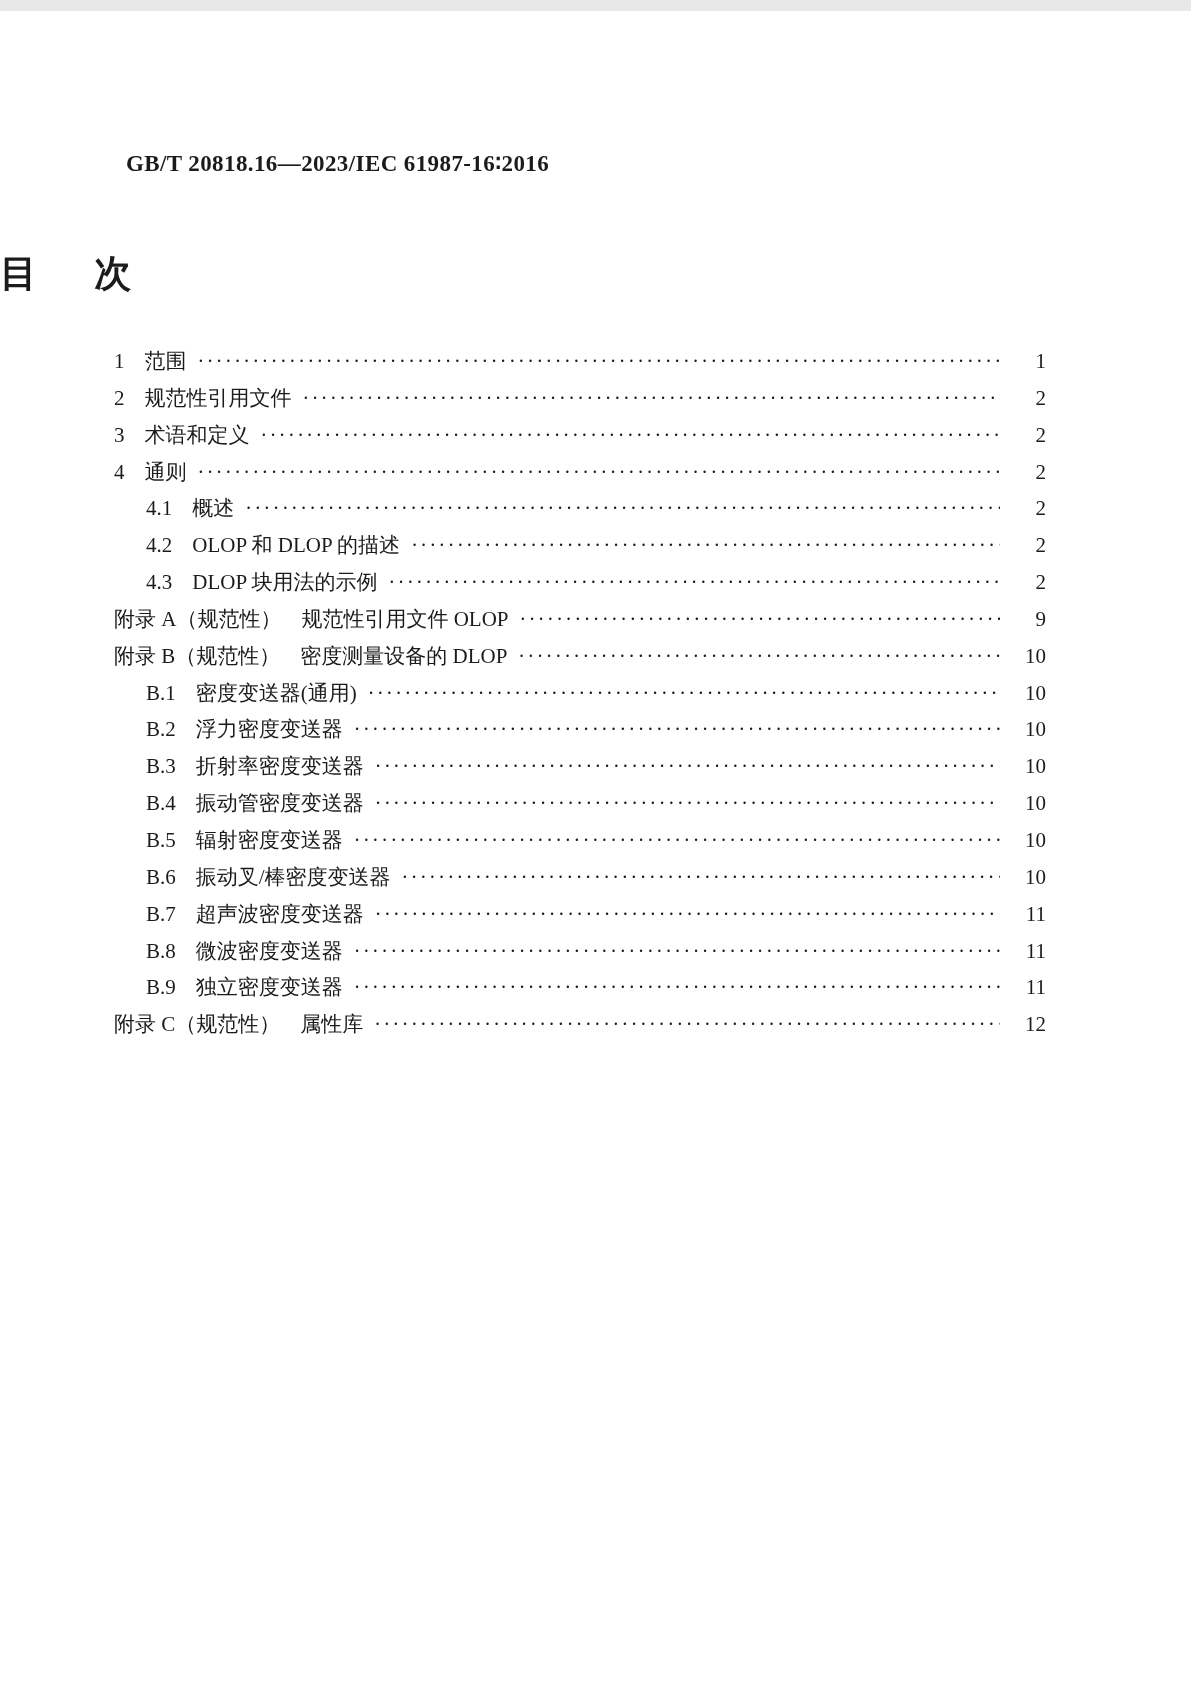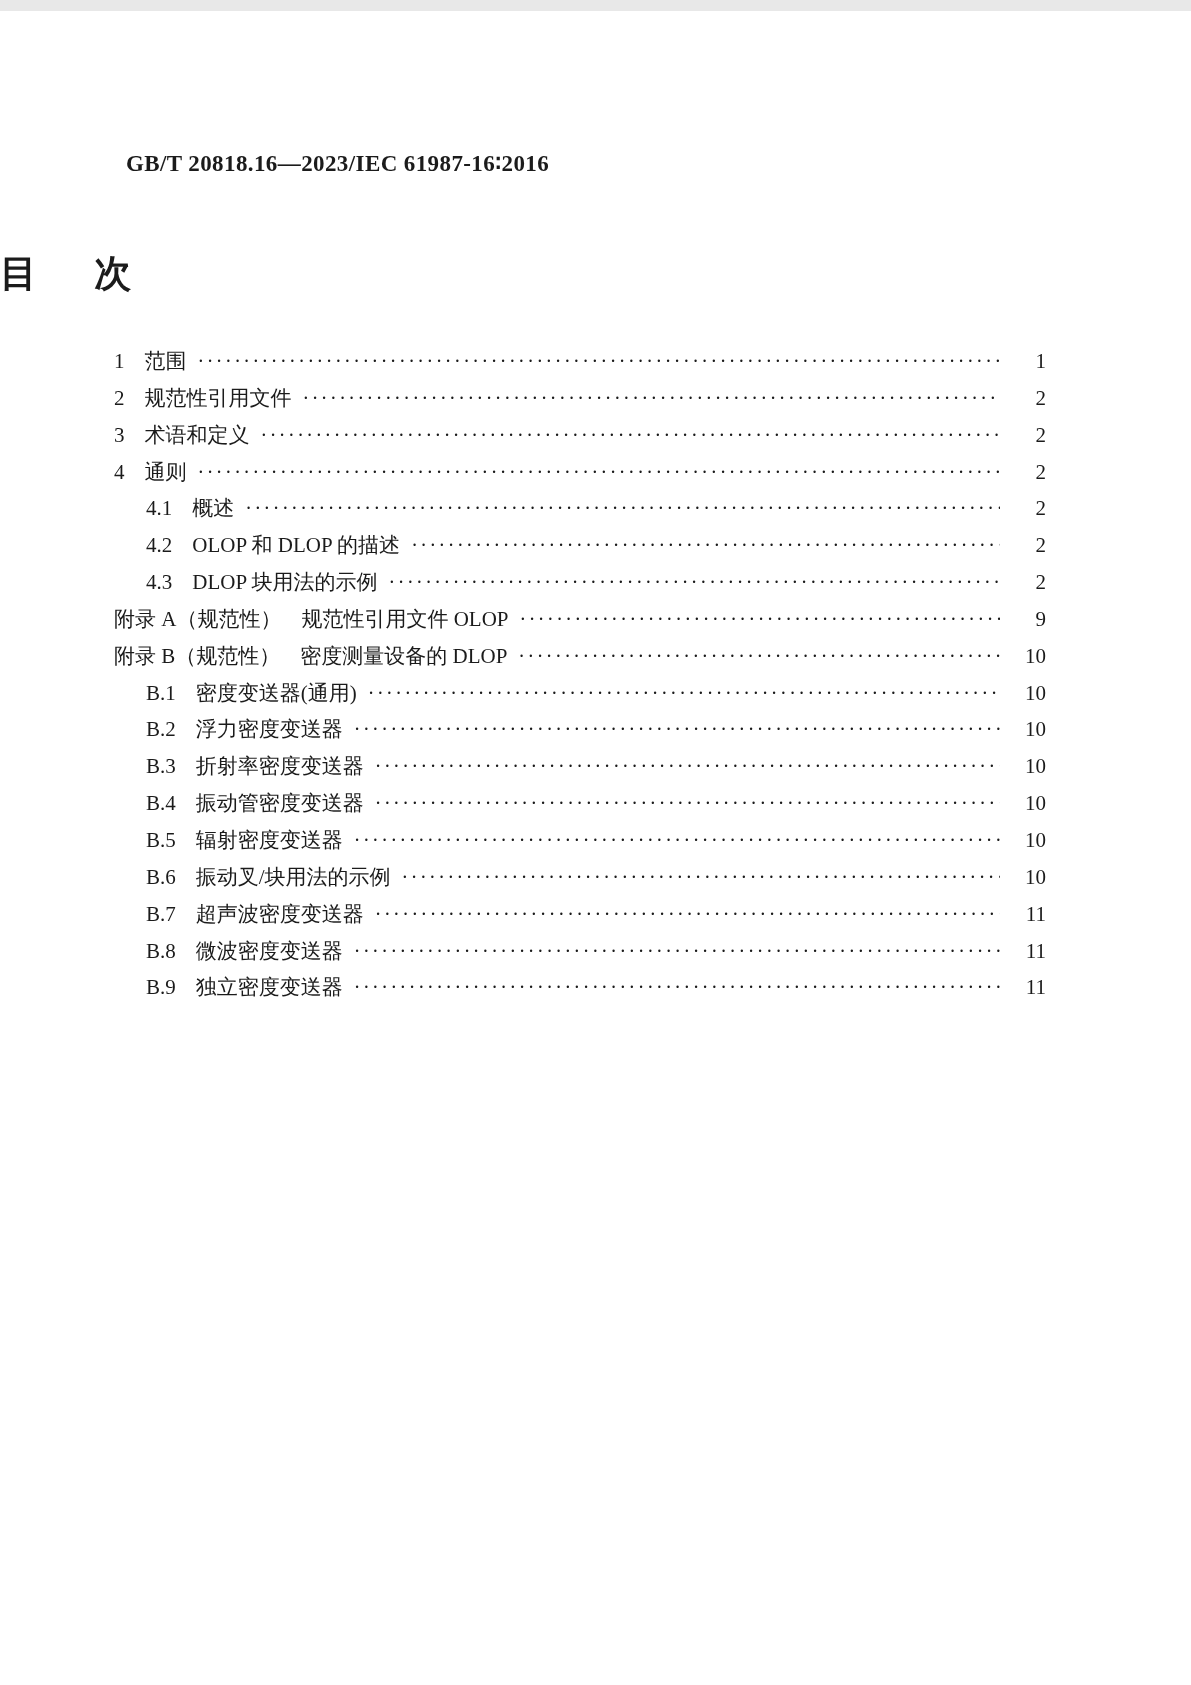--- a/index.html
+++ b/index.html
@@ -179,21 +179,21 @@
     <span class="toc-page">10</span>
   </div>
       <div class="toc-row indented">
     <span class="toc-num">B.5</span>
     <span class="toc-text">辐射密度变送器</span>
     <span class="toc-dots"></span>
     <span class="toc-page">10</span>
   </div>
       <div class="toc-row indented">
     <span class="toc-num">B.6</span>
-    <span class="toc-text">振动叉/块用法的示例</span>
+    <span class="toc-text">振动叉/棒密度变送器</span>
     <span class="toc-dots"></span>
     <span class="toc-page">10</span>
   </div>
       <div class="toc-row indented">
     <span class="toc-num">B.7</span>
     <span class="toc-text">超声波密度变送器</span>
     <span class="toc-dots"></span>
     <span class="toc-page">11</span>
   </div>
       <div class="toc-row indented">
@@ -201,15 +201,21 @@
     <span class="toc-text">微波密度变送器</span>
     <span class="toc-dots"></span>
     <span class="toc-page">11</span>
   </div>
       <div class="toc-row indented">
     <span class="toc-num">B.9</span>
     <span class="toc-text">独立密度变送器</span>
     <span class="toc-dots"></span>
     <span class="toc-page">11</span>
   </div>
+      <div class="toc-row">
+    <span class="toc-num">附录 C（规范性）</span>
+    <span class="toc-text">属性库</span>
+    <span class="toc-dots"></span>
+    <span class="toc-page">12</span>
+  </div>
     </div>
 
 </div>
 
 </body></html>

